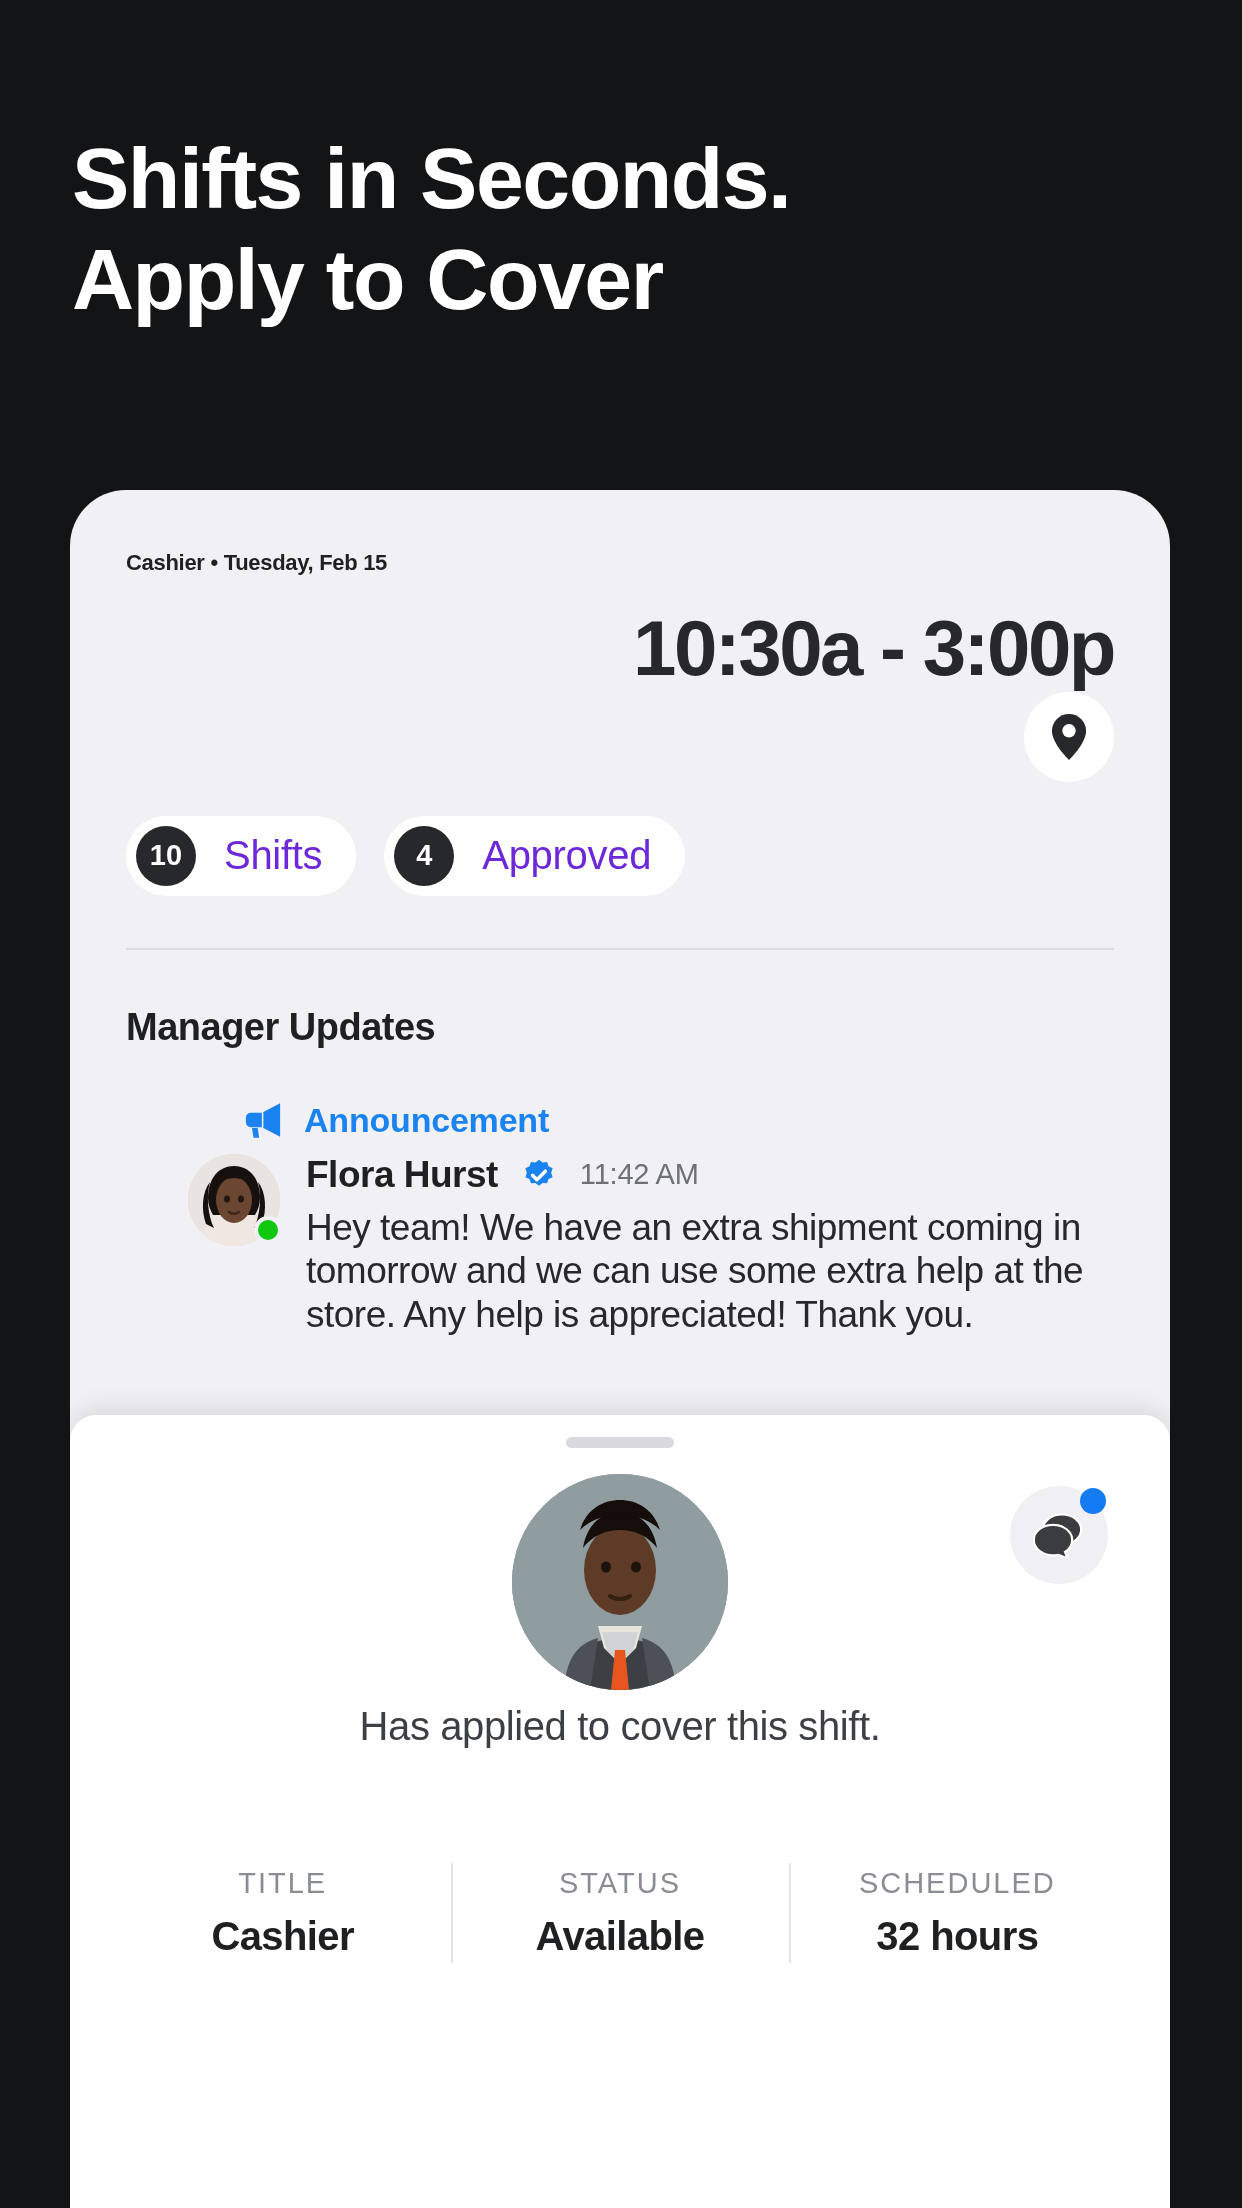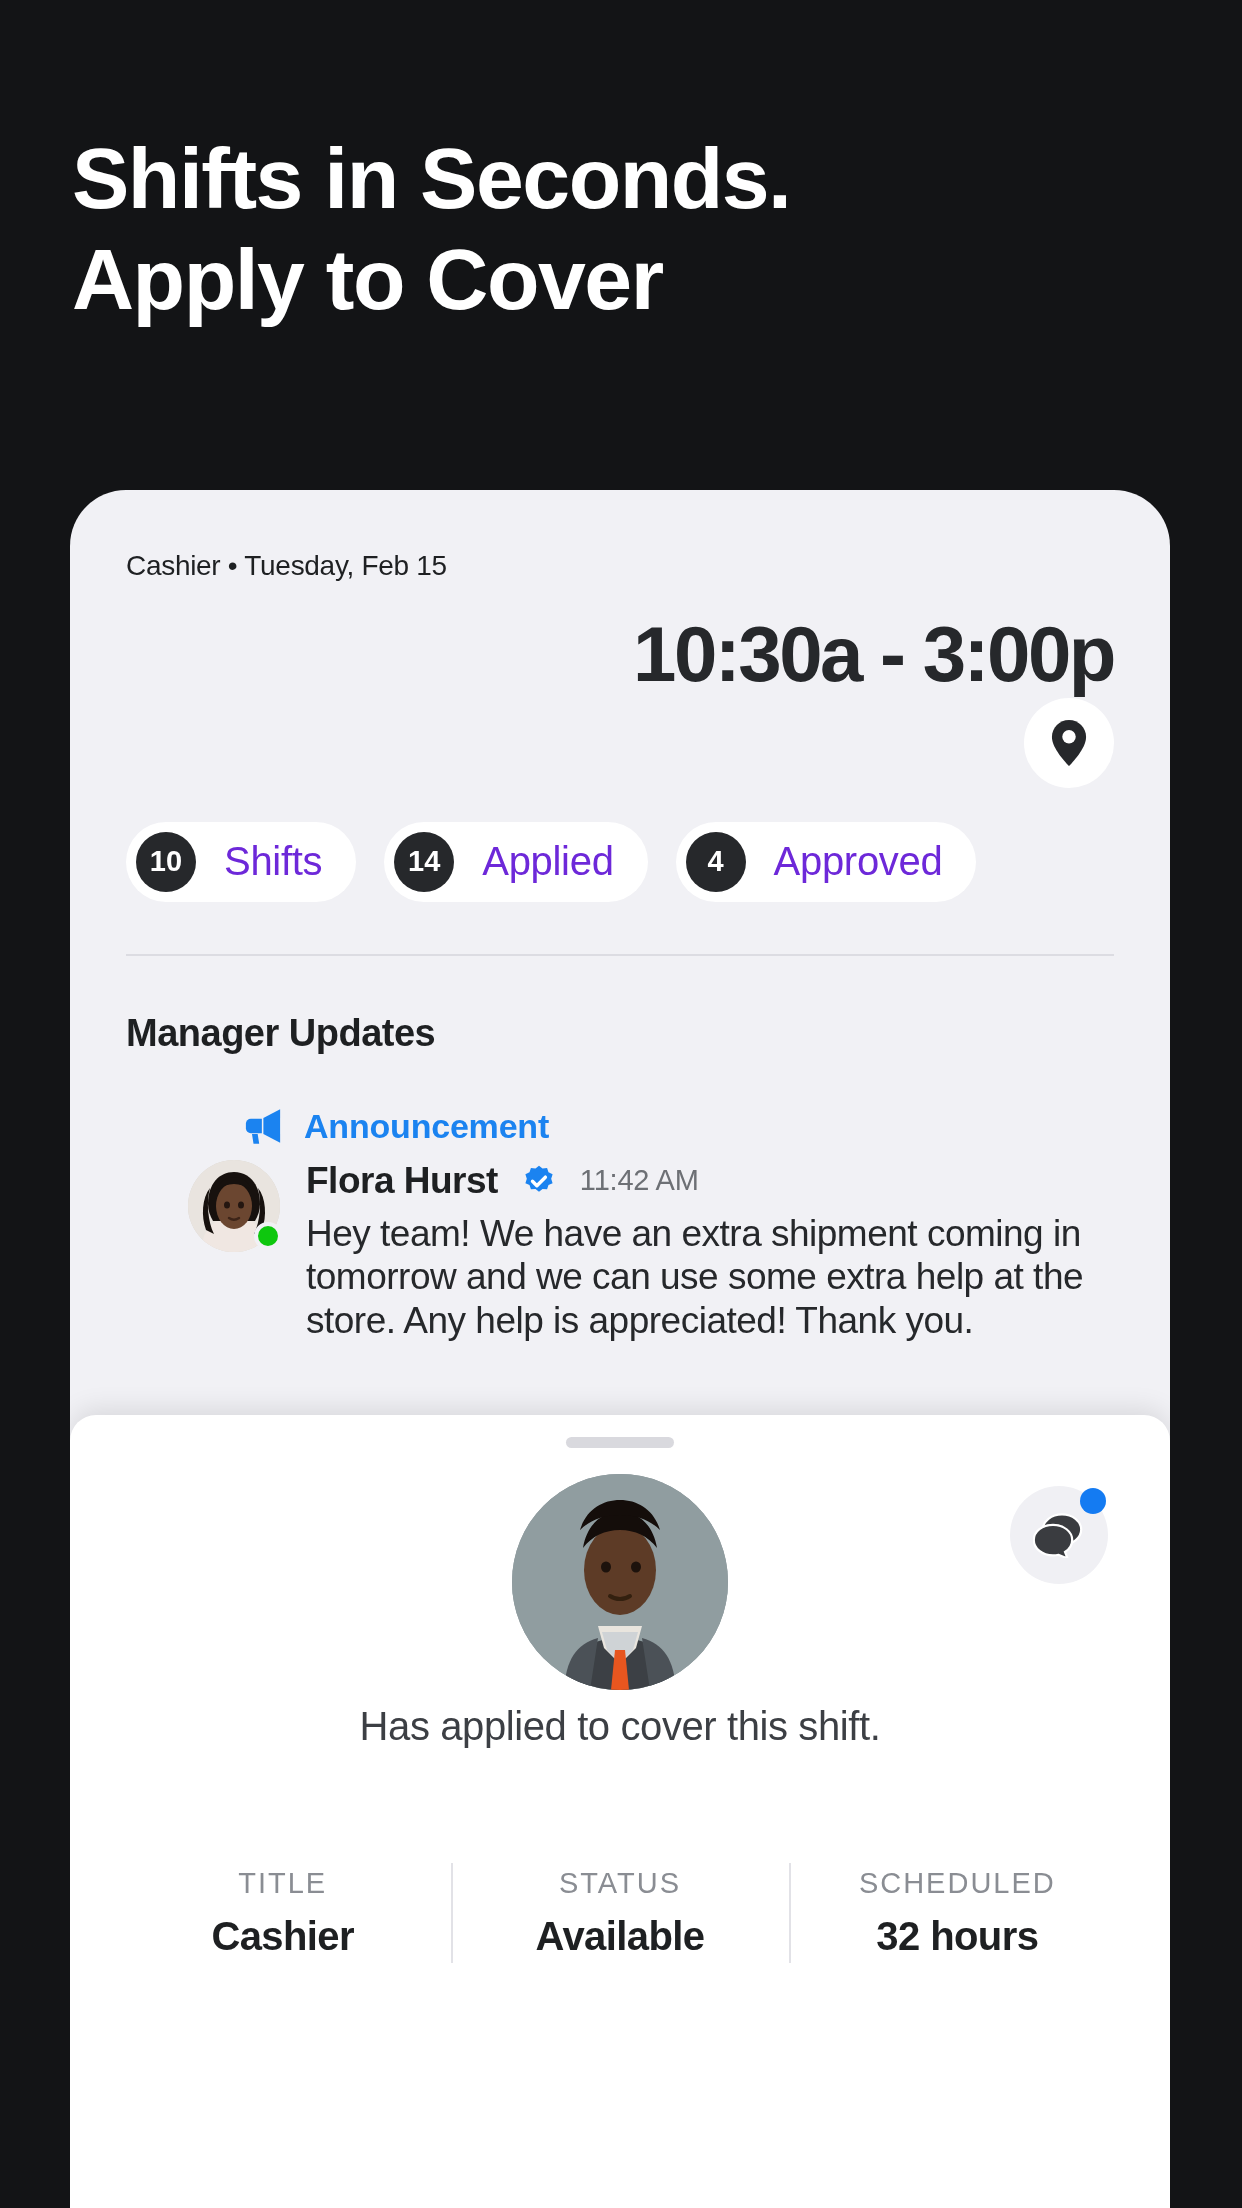--- a/index.html
+++ b/index.html
@@ -27,21 +27,21 @@
     width:1100px; height:1780px;
     background:#f1f1f5;
     border-radius:56px 56px 0 0;
     overflow:hidden;
   }
 
   
   .card-pad { padding:40px 56px 0 56px; }
 
   .meta-row {
-    font-size:28px; font-weight:normal; color:#1e2022;
+    font-size:22px; font-weight:bold; color:#1e2022;
     letter-spacing:-0.3px;
     margin-top:20px;
   }
 
   .time-row {
     display:flex; align-items:flex-end; justify-content:space-between;
     margin-top:30px;
     flex-direction:column;
   }
   .time-val {
@@ -189,24 +189,20 @@
             <path d="M12 0C6.2 0 1.6 4.6 1.6 10.4C1.6 18 12 28 12 28S22.4 18 22.4 10.4C22.4 4.6 17.8 0 12 0Z" fill="#26282b"></path>
             <circle cx="12" cy="10.2" r="4.1" fill="#ffffff"></circle>
           </svg>
         </div>
       </div>
 
       <div class="chips">
         <div class="chip">
           <span class="chip-num">10</span>
           <span class="chip-lbl">Shifts</span>
-        </div>
-        <div class="chip">
-          <span class="chip-num">14</span>
-          <span class="chip-lbl">Applied</span>
         </div>
         <div class="chip">
           <span class="chip-num">4</span>
           <span class="chip-lbl">Approved</span>
         </div>
       </div>
     </div>
 
     <div class="divider"></div>
 

